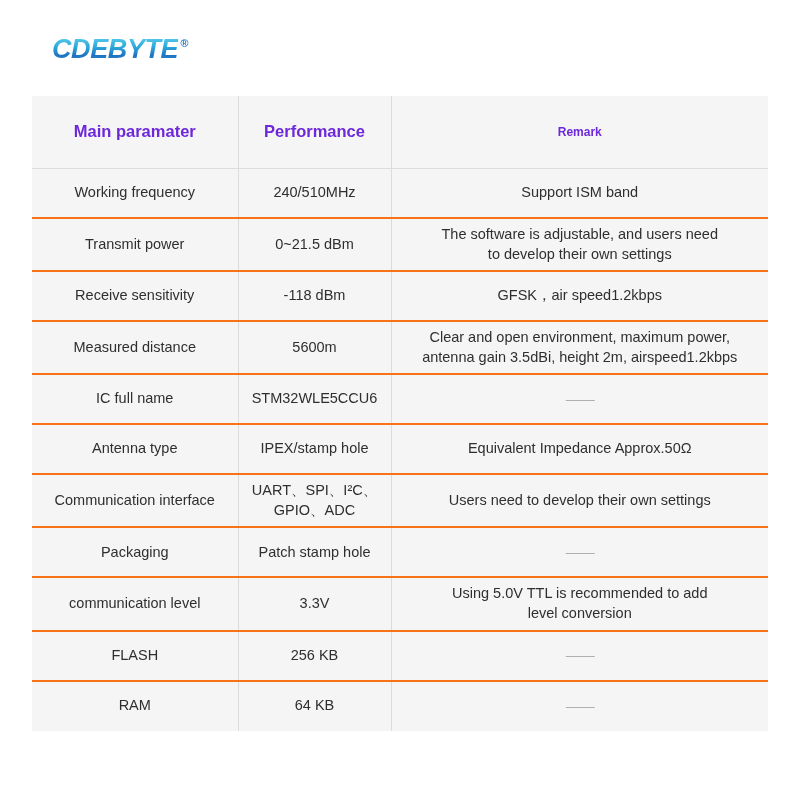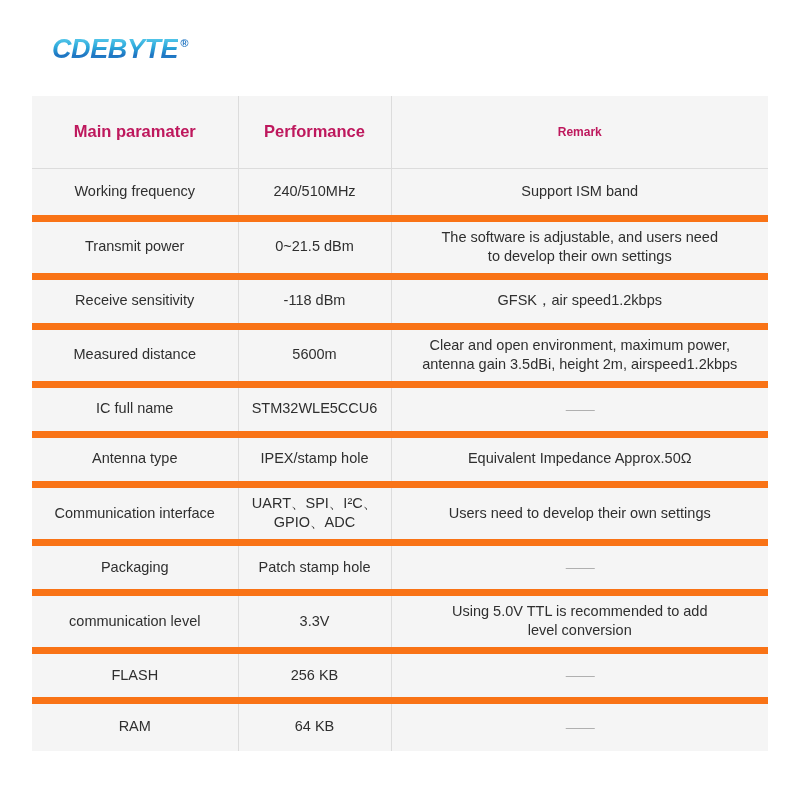--- a/index.html
+++ b/index.html
@@ -66,38 +66,38 @@
   .spec-table col.c2 { width: 153px; }
   .spec-table col.c3 { width: 377px; }
 
   .spec-table td,
   .spec-table th {
     background: #f5f5f5;
     text-align: center;
     vertical-align: middle;
     padding: 6px 8px;
     box-sizing: border-box;
-    border-bottom: 7px solid #f97316;
+    border-bottom: 2px solid #f97316;
     font-weight: normal;
     color: #2f2f2f;
   }
 
   
   .spec-table td.col-param,
   .spec-table th.col-param,
   .spec-table td.col-perf,
   .spec-table th.col-perf {
     border-right: 1px solid #dcdcdc;
   }
 
   .spec-table thead th {
     height: 72px;
     font-weight: bold;
     font-size: 16.5px;
-    color: #be185d;
+    color: #6d28d9;
     border-bottom: 1px solid #dcdcdc;
   }
   .spec-table thead th.col-remark { font-size: 12px; text-align: center; }
 
   .spec-table tbody tr { height: 50px; }
   .spec-table tbody td { font-size: 14.5px; line-height: 1.35; }
   .spec-table tbody td.col-param { font-size: 14.5px; }
   .spec-table tbody td.col-perf  { font-size: 14.5px; }
   .spec-table tbody td.col-remark{ font-size: 14.5px; }
 

